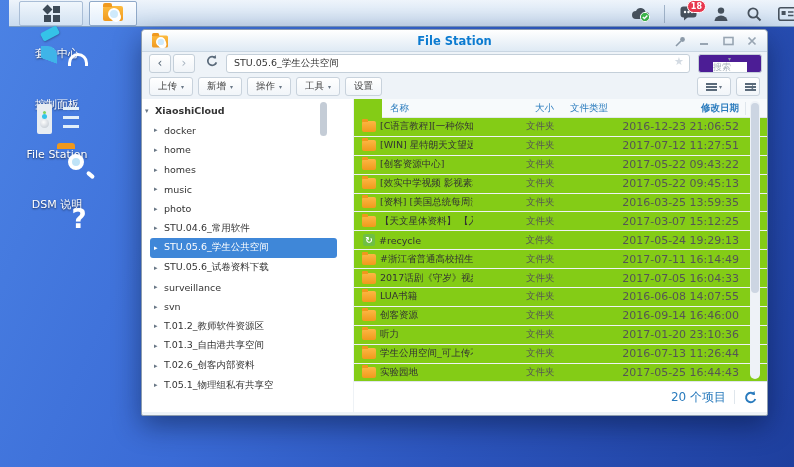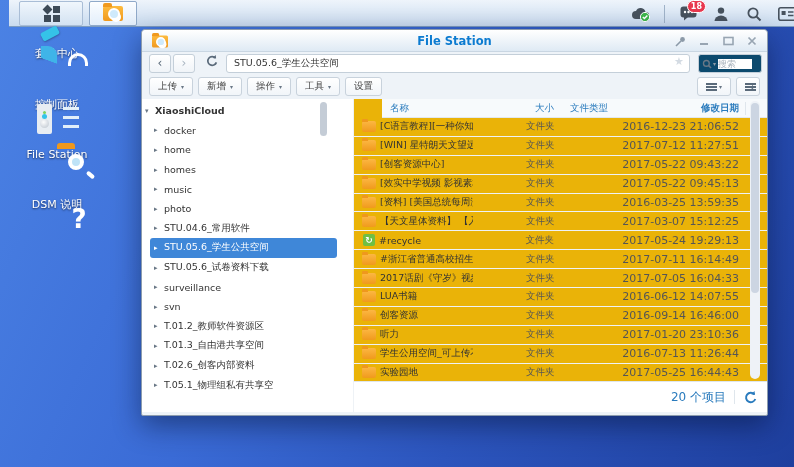--- a/index.html
+++ b/index.html
@@ -74,22 +74,22 @@
   #addressbar { position:relative; height:24px; }
   .nav-btn { position:absolute; top:2px; width:22px; height:19px; background:linear-gradient(#fff,#f0f4f8);
     border:1px solid #c4cfd9; border-radius:3px; color:#5a6a7a; font-size:12px; line-height:17px; text-align:center; cursor:pointer; }
   #btn-back { left:7px; }
   #btn-forward { left:31px; color:#aab6c2; }
   #btn-refresh { left:58px; border:none; background:none; }
   #path-field { position:absolute; left:84px; top:2px; width:464px; height:19px; background:#fff;
     border:1px solid #c4cfd9; border-radius:3px; font-family:"DejaVu Sans",sans-serif;
     font-size:9.5px; color:#333; padding:0 18px 0 7px; }
   #path-star { position:absolute; left:532px; top:3px; font-size:11px; color:#d4dbe3; }
-  #search-box { position:absolute; left:556px; top:2px; width:64px; height:19px; background:#0c4a6e;
-    border:1px solid #c4cfd9; border-radius:3px; display:flex; align-items:center; padding:0 3px; }
+  #search-box { position:absolute; left:556px; top:2px; width:64px; height:19px; background:#4c1d95;
+    border:1px solid #c4cfd9; border-radius:3px; display:flex; align-items:center; padding:0 3px;flex-direction:column; }
   #search-input { border:none; outline:none; width:34px; font-family:"DejaVu Sans",sans-serif;
     font-size:9px; color:#333; }
   #search-input::placeholder { color:#aab4be; }
   .mini-caret { font-size:6px; color:#8c9aa8; margin:0 2px 0 1px; }
 
   
   #toolbar { position:relative; height:23px; }
   #toolbar-left { position:absolute; left:7px; top:1px; display:flex; gap:5px; }
   .tbtn { height:19px; padding:0 8px; background:linear-gradient(#fff,#f1f5f9); border:1px solid #c8d2dc;
     border-radius:3px; font-family:"DejaVu Sans",sans-serif; font-size:9.5px; color:#444;
@@ -97,21 +97,21 @@
   .tbtn .caret { display:none; font-size:6px; color:#6a7886; }
   .tbtn .caret.show { display:inline; }
   #toolbar-right { position:absolute; right:7px; top:1px; display:flex; gap:5px; }
   .bars { position:relative; width:11px; height:8px; }
   .bars::before { content:""; position:absolute; left:0; top:0; width:11px; height:2px; background:#5a6a7a;
     box-shadow:0 3px 0 #5a6a7a, 0 6px 0 #5a6a7a; }
   .view-btn { width:34px; } .sort-btn { width:24px; }
   .sort-arrow { font-size:8px; color:#5a6a7a; }
 
   
-  #content { position:absolute; left:0; top:69px; right:0; bottom:3px; background:#eab308; border-radius:0 0 2px 2px;padding-left:13px; }
+  #content { position:absolute; left:0; top:69px; right:0; bottom:3px; background:#84cc16; border-radius:0 0 2px 2px;padding-left:13px; }
   #sidebar { position:absolute; left:0; top:0; width:211px; height:100%; background:#fff; overflow:hidden; }
   #tree { padding-top:2px; }
   .titem { height:19.6px; display:flex; align-items:center; font-size:9.5px; color:#333;
     padding-left:12px; cursor:pointer; white-space:nowrap; overflow:hidden; }
   .titem .arrow { width:10px; font-size:7px; color:#6a7886; flex:none; }
   .titem .arrow::before { content:"\25B8"; }
   .titem.root { padding-left:3px; font-weight:bold; }
   .titem.root .arrow::before { content:"\25BE"; }
   .titem.selected { background:#3f87d8; color:#fff; border-radius:3px; margin:0 16px 0 8px; padding-left:4px; }
   .titem.selected .arrow { color:#fff; }
@@ -491,21 +491,21 @@
               <span class="c-size"></span>
               <span class="c-type">文件夹</span>
               <span class="c-date">2017-07-05 16:04:33</span>
             </div>
 
             <div class="lrow">
               <span class="ficon folder"></span>
               <span class="c-name">LUA书籍</span>
               <span class="c-size"></span>
               <span class="c-type">文件夹</span>
-              <span class="c-date">2016-06-12 14:07:55</span>
+              <span class="c-date">2016-06-08 14:07:55</span>
             </div>
 
             <div class="lrow">
               <span class="ficon folder"></span>
               <span class="c-name">创客资源</span>
               <span class="c-size"></span>
               <span class="c-type">文件夹</span>
               <span class="c-date">2016-09-14 16:46:00</span>
             </div>
 

